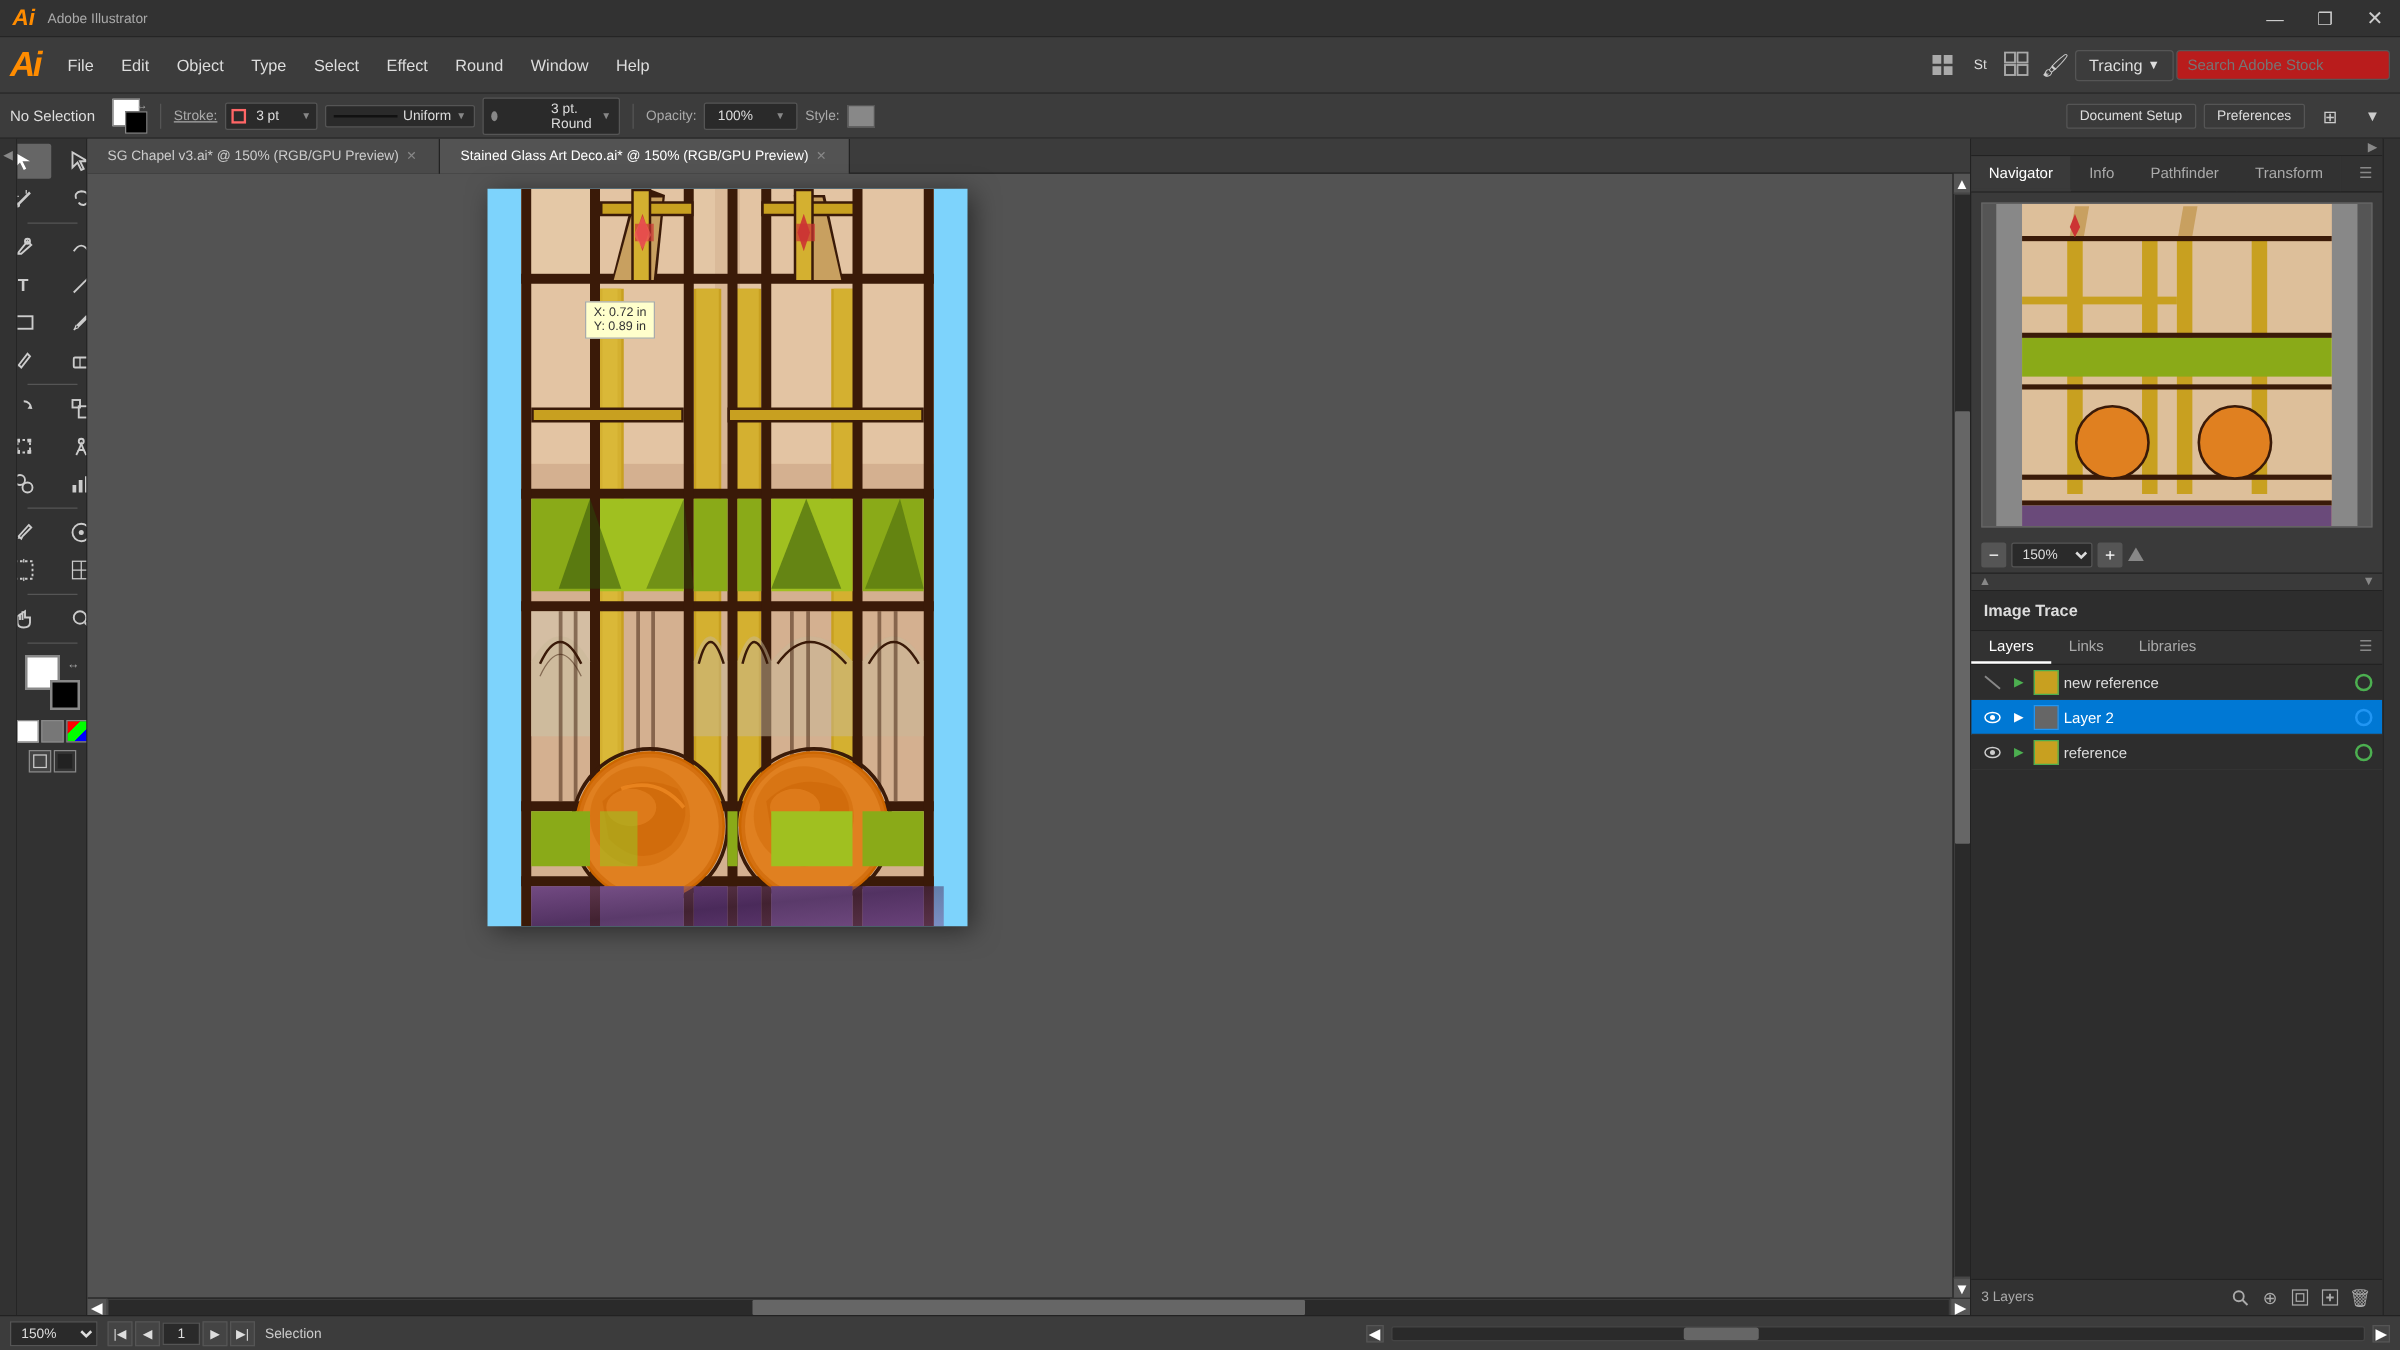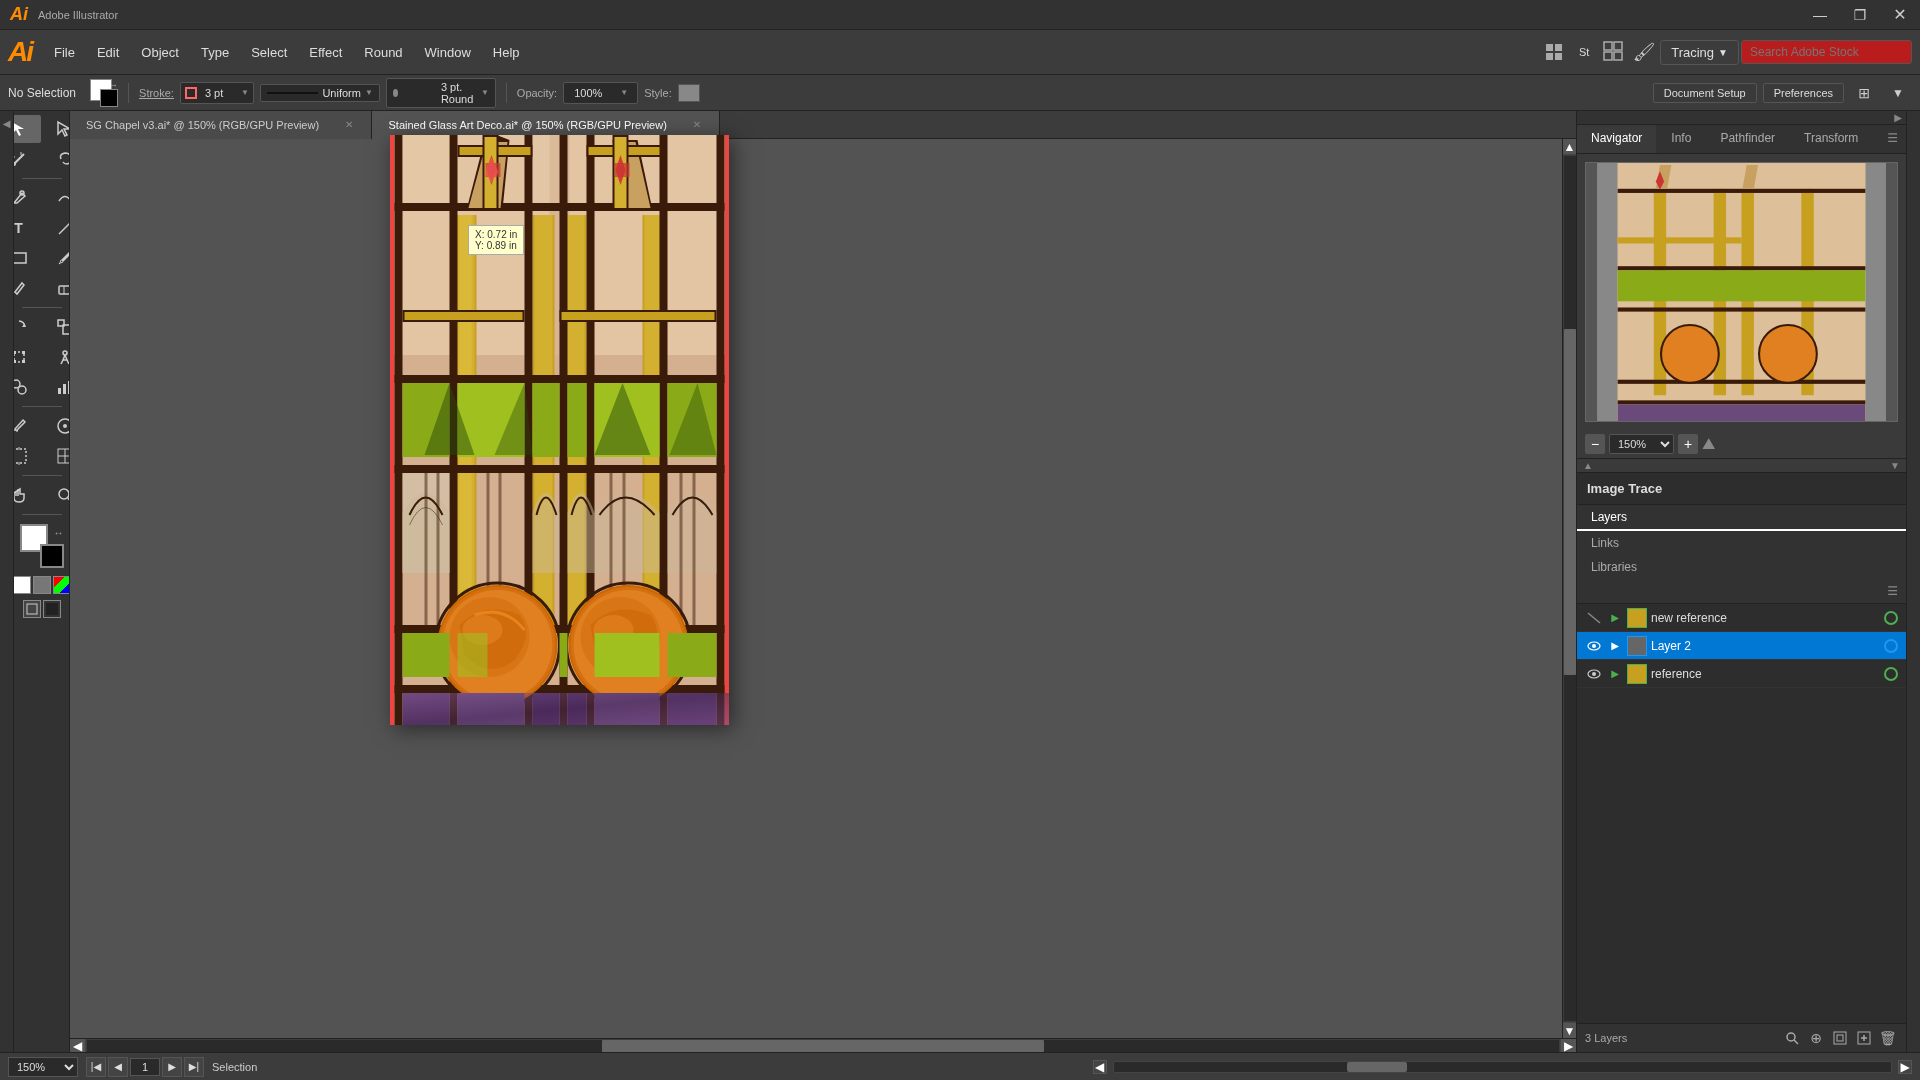--- a/index.html
+++ b/index.html
@@ -56,31 +56,31 @@
     
     #canvas-area {
       flex: 1; background: #535353; overflow: hidden; position: relative;
     }
 
     
     #tabbar {
       height: 28px; background: #3c3c3c; display: flex; align-items: center; border-bottom: 1px solid #222;
     }
     .tab {
-      height: 28px; padding: 0 16px; display: flex; align-items: center; gap: 24px; cursor: pointer;
+      height: 28px; padding: 0 16px; display: flex; align-items: center; gap: 4px; cursor: pointer;
       background: #4a4a4a; border-right: 1px solid #222; font-size: 11px; color: #ccc;
     }
     .tab.active { background: #535353; color: #fff; }
     .tab-close { font-size: 10px; color: #888; cursor: pointer; padding: 2px; }
 
     
     #artboard {
-      position: absolute; top: 24px; left: 320px;
-      width: 339px; height: 590px;
-      background: #ef4444;
+      position: absolute; top: 40px; left: 320px;
+      width: 384px; height: 590px;
+      background: #7dd3fc;
       box-shadow: 4px 4px 20px rgba(0,0,0,0.5);
       overflow: hidden;
     }
 
     
     .coord-tooltip {
       position: absolute; top: 90px; left: 78px;
       background: #ffffcc; border: 1px solid #aaa; color: #333;
       font-size: 10px; padding: 3px 6px; z-index: 10; white-space: nowrap;
     }
@@ -114,21 +114,21 @@
     .zoom-select { background: #2a2a2a; border: 1px solid #555; color: #ddd; padding: 2px 4px; font-size: 11px; width: 65px; border-radius: 2px; }
     .zoom-mountain { color: #888; font-size: 16px; }
 
     
     #imagetrace-label {
       padding: 8px 10px; background: #2d2d2d; color: #ddd; font-size: 13px; font-weight: bold;
       border-bottom: 1px solid #222;
     }
 
     
-    #layer-tabs { display: flex; border-bottom: 1px solid #222; background: #323232; flex-direction: column; }
+    #layer-tabs { display: flex; border-bottom: 1px solid #222; background: #323232; }
     .layer-tab { padding: 5px 14px; cursor: pointer; font-size: 12px; color: #aaa; }
     .layer-tab.active { color: #fff; border-bottom: 2px solid #fff; }
     .layer-tab-end { margin-left: auto; padding: 5px 8px; cursor: pointer; color: #888; }
 
     
     #layers-list { flex: 1; overflow-y: auto; background: #2d2d2d; }
     .layer-item {
       display: flex; align-items: center; height: 28px; padding: 0 8px; gap: 4px;
       cursor: pointer; border-bottom: 1px solid #333;
     }

